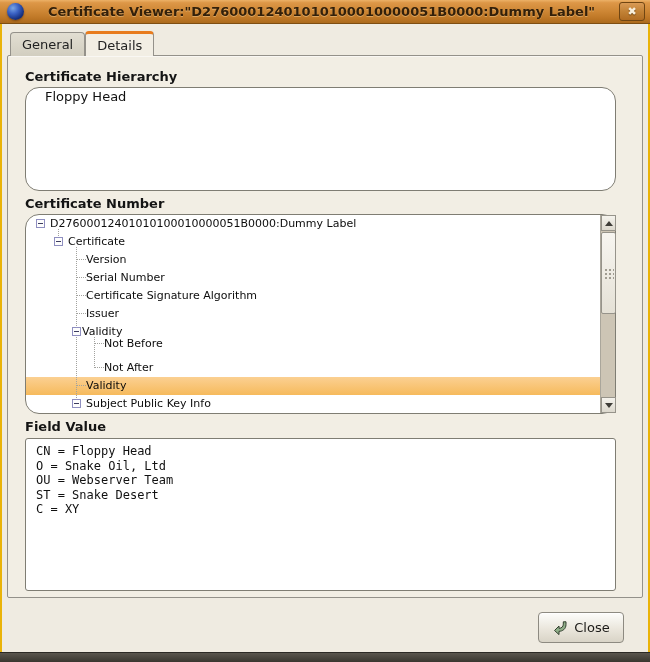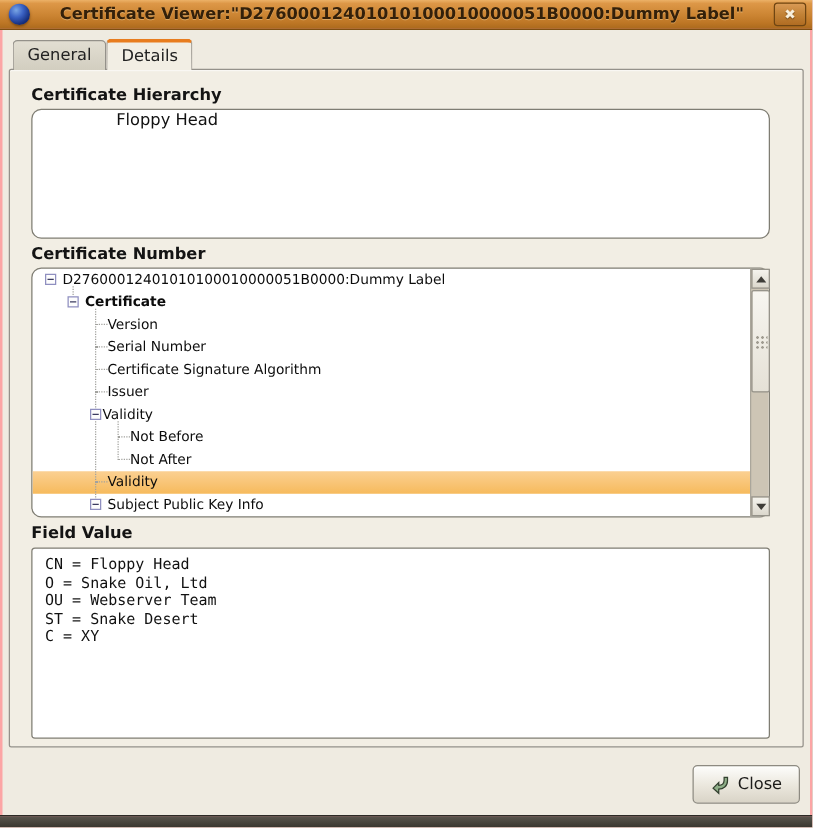--- a/index.html
+++ b/index.html
@@ -1,19 +1,19 @@
 <!DOCTYPE html>
 <html style="--titlebar-top: #e09a4b; --titlebar-bottom: #ab6a1d; --selection: #f6ba5c; --tab-accent: #e87c1e;"><head>
 <meta charset="utf-8">
 <style>
   * { margin:0; padding:0; box-sizing:border-box; }
   html,body { background:#d8d4ca; }
   body { font-family:"DejaVu Sans","Liberation Sans",sans-serif; }
 
-  .window { position:relative; width:650px; height:662px; background:#fca5a5; overflow:hidden; }
+  .window { position:relative; width:650px; height:662px; background:#eab308; overflow:hidden; }
 
   
   .titlebar {
     position:absolute; top:0; left:0; right:0; height:24px;
     background:linear-gradient(#ecb167 0%, #dd9747 12%, #cd8634 50%, #bd7625 80%, #ab6a1d 100%);
     border-bottom:1px solid #7e4e12;
     display:flex; align-items:center;
   }
   .globe {
     width:17px; height:17px; border-radius:50%; margin-left:7px; flex:0 0 auto;
@@ -50,21 +50,21 @@
 
   
   .notebook {
     position:absolute; left:5px; right:5px; top:31px; height:543px; z-index:1;
     background:#f2eee4; border:1px solid #94918a; border-radius:2px;
     box-shadow:inset 0 1px 0 rgba(255,255,255,.55);
   }
   .heading { position:absolute; left:17px; font-size:13px; font-weight:bold; color:#141414; }
   .sunken-box {
     position:absolute; left:17px; width:591px; background:#fff;
-    border:1px solid #7f7d73; border-radius:8px;padding-left:48px;
+    border:1px solid #7f7d73; border-radius:14px;
   }
   #hier-box  { top:31px;  height:104px; }
   #fields-box{ top:158px; height:200px; }
   #fv-box    { top:382px; height:153px; border-radius:3px; }
 
   .hier-item { height:18px; line-height:18px; padding-left:19px; font-size:13px; color:#111; white-space:nowrap; }
 
   
   .tree { position:absolute; left:0; top:0; right:15px; bottom:0; overflow:hidden; }
   .tree-row { position:absolute; left:0; width:100%; height:18px; }
@@ -96,21 +96,21 @@
   .grip { width:10px; height:11px;
     background-image:radial-gradient(#a09c91 1px, transparent 1.2px);
     background-size:4px 4px; background-position:0 0; }
 
   
   #fv-box { padding:5px 10px; cursor:text; }
   .fv-line { font-family:"DejaVu Sans Mono","Liberation Mono",monospace; font-size:12px; line-height:14.5px; color:#111; white-space:pre; }
 
   
   .close-btn {
-    position:absolute; right:8px; top:588px; width:86px; height:31px;
+    position:absolute; right:24px; top:588px; width:86px; height:31px;
     border:1px solid #8d8a81; border-radius:4px;
     background:linear-gradient(#fdfdfb,#eae6dc 55%,#d9d4c7);
     box-shadow:inset 0 1px 0 rgba(255,255,255,.7);
     display:flex; align-items:center; justify-content:center; gap:6px;
     font-size:13px; color:#1c1b19; cursor:pointer;
   }
 </style>
 </head>
 <body>
 
@@ -147,21 +147,21 @@
         <div class="tree">
             <div class="guide" style="left: 32px; top: 14px; height: 13px;"></div>
             <div class="guide" style="left: 50px; top: 32px; height: 157px;"></div>
             <div class="guide" style="left: 68px; top: 122px; height: 31px;"></div>
             <div class="tree-row" style="top: 0px;">
               <span class="expander" style="left: 10px;"></span>
               <span class="tlabel" style="left: 24px;">D27600012401010100010000051B0000:Dummy Label</span>
             </div>
             <div class="tree-row" style="top: 18px;">
               <span class="expander" style="left: 28px;"></span>
-              <span class="tlabel" style="left: 42px; font-weight: bold;">Certificate</span>
+              <span class="tlabel" style="left: 42px;">Certificate</span>
             </div>
             <div class="tree-row" style="top: 36px;">
               <span class="stub" style="left: 50px;"></span>
               <span class="tlabel" style="left: 60px;">Version</span>
             </div>
             <div class="tree-row" style="top: 54px;">
               <span class="stub" style="left: 50px;"></span>
               <span class="tlabel" style="left: 60px;">Serial Number</span>
             </div>
             <div class="tree-row" style="top: 72px;">
@@ -169,21 +169,21 @@
               <span class="tlabel" style="left: 60px;">Certificate Signature Algorithm</span>
             </div>
             <div class="tree-row" style="top: 90px;">
               <span class="stub" style="left: 50px;"></span>
               <span class="tlabel" style="left: 60px;">Issuer</span>
             </div>
             <div class="tree-row" style="top: 108px;">
               <span class="expander" style="left: 46px;"></span>
               <span class="tlabel" style="left: 56px;">Validity</span>
             </div>
-            <div class="tree-row" style="top: 126px; text-align: right;">
+            <div class="tree-row" style="top: 120px; text-align: right;">
               <span class="stub" style="left: 68px;"></span>
               <span class="tlabel" style="left: 78px;">Not Before</span>
             </div>
             <div class="tree-row" style="top: 144px;">
               <span class="stub" style="left: 68px;"></span>
               <span class="tlabel" style="left: 78px;">Not After</span>
             </div>
             <div class="tree-row selected" style="top: 162px;">
               <span class="stub" style="left: 50px;"></span>
               <span class="tlabel" style="left: 60px;">Validity</span>

